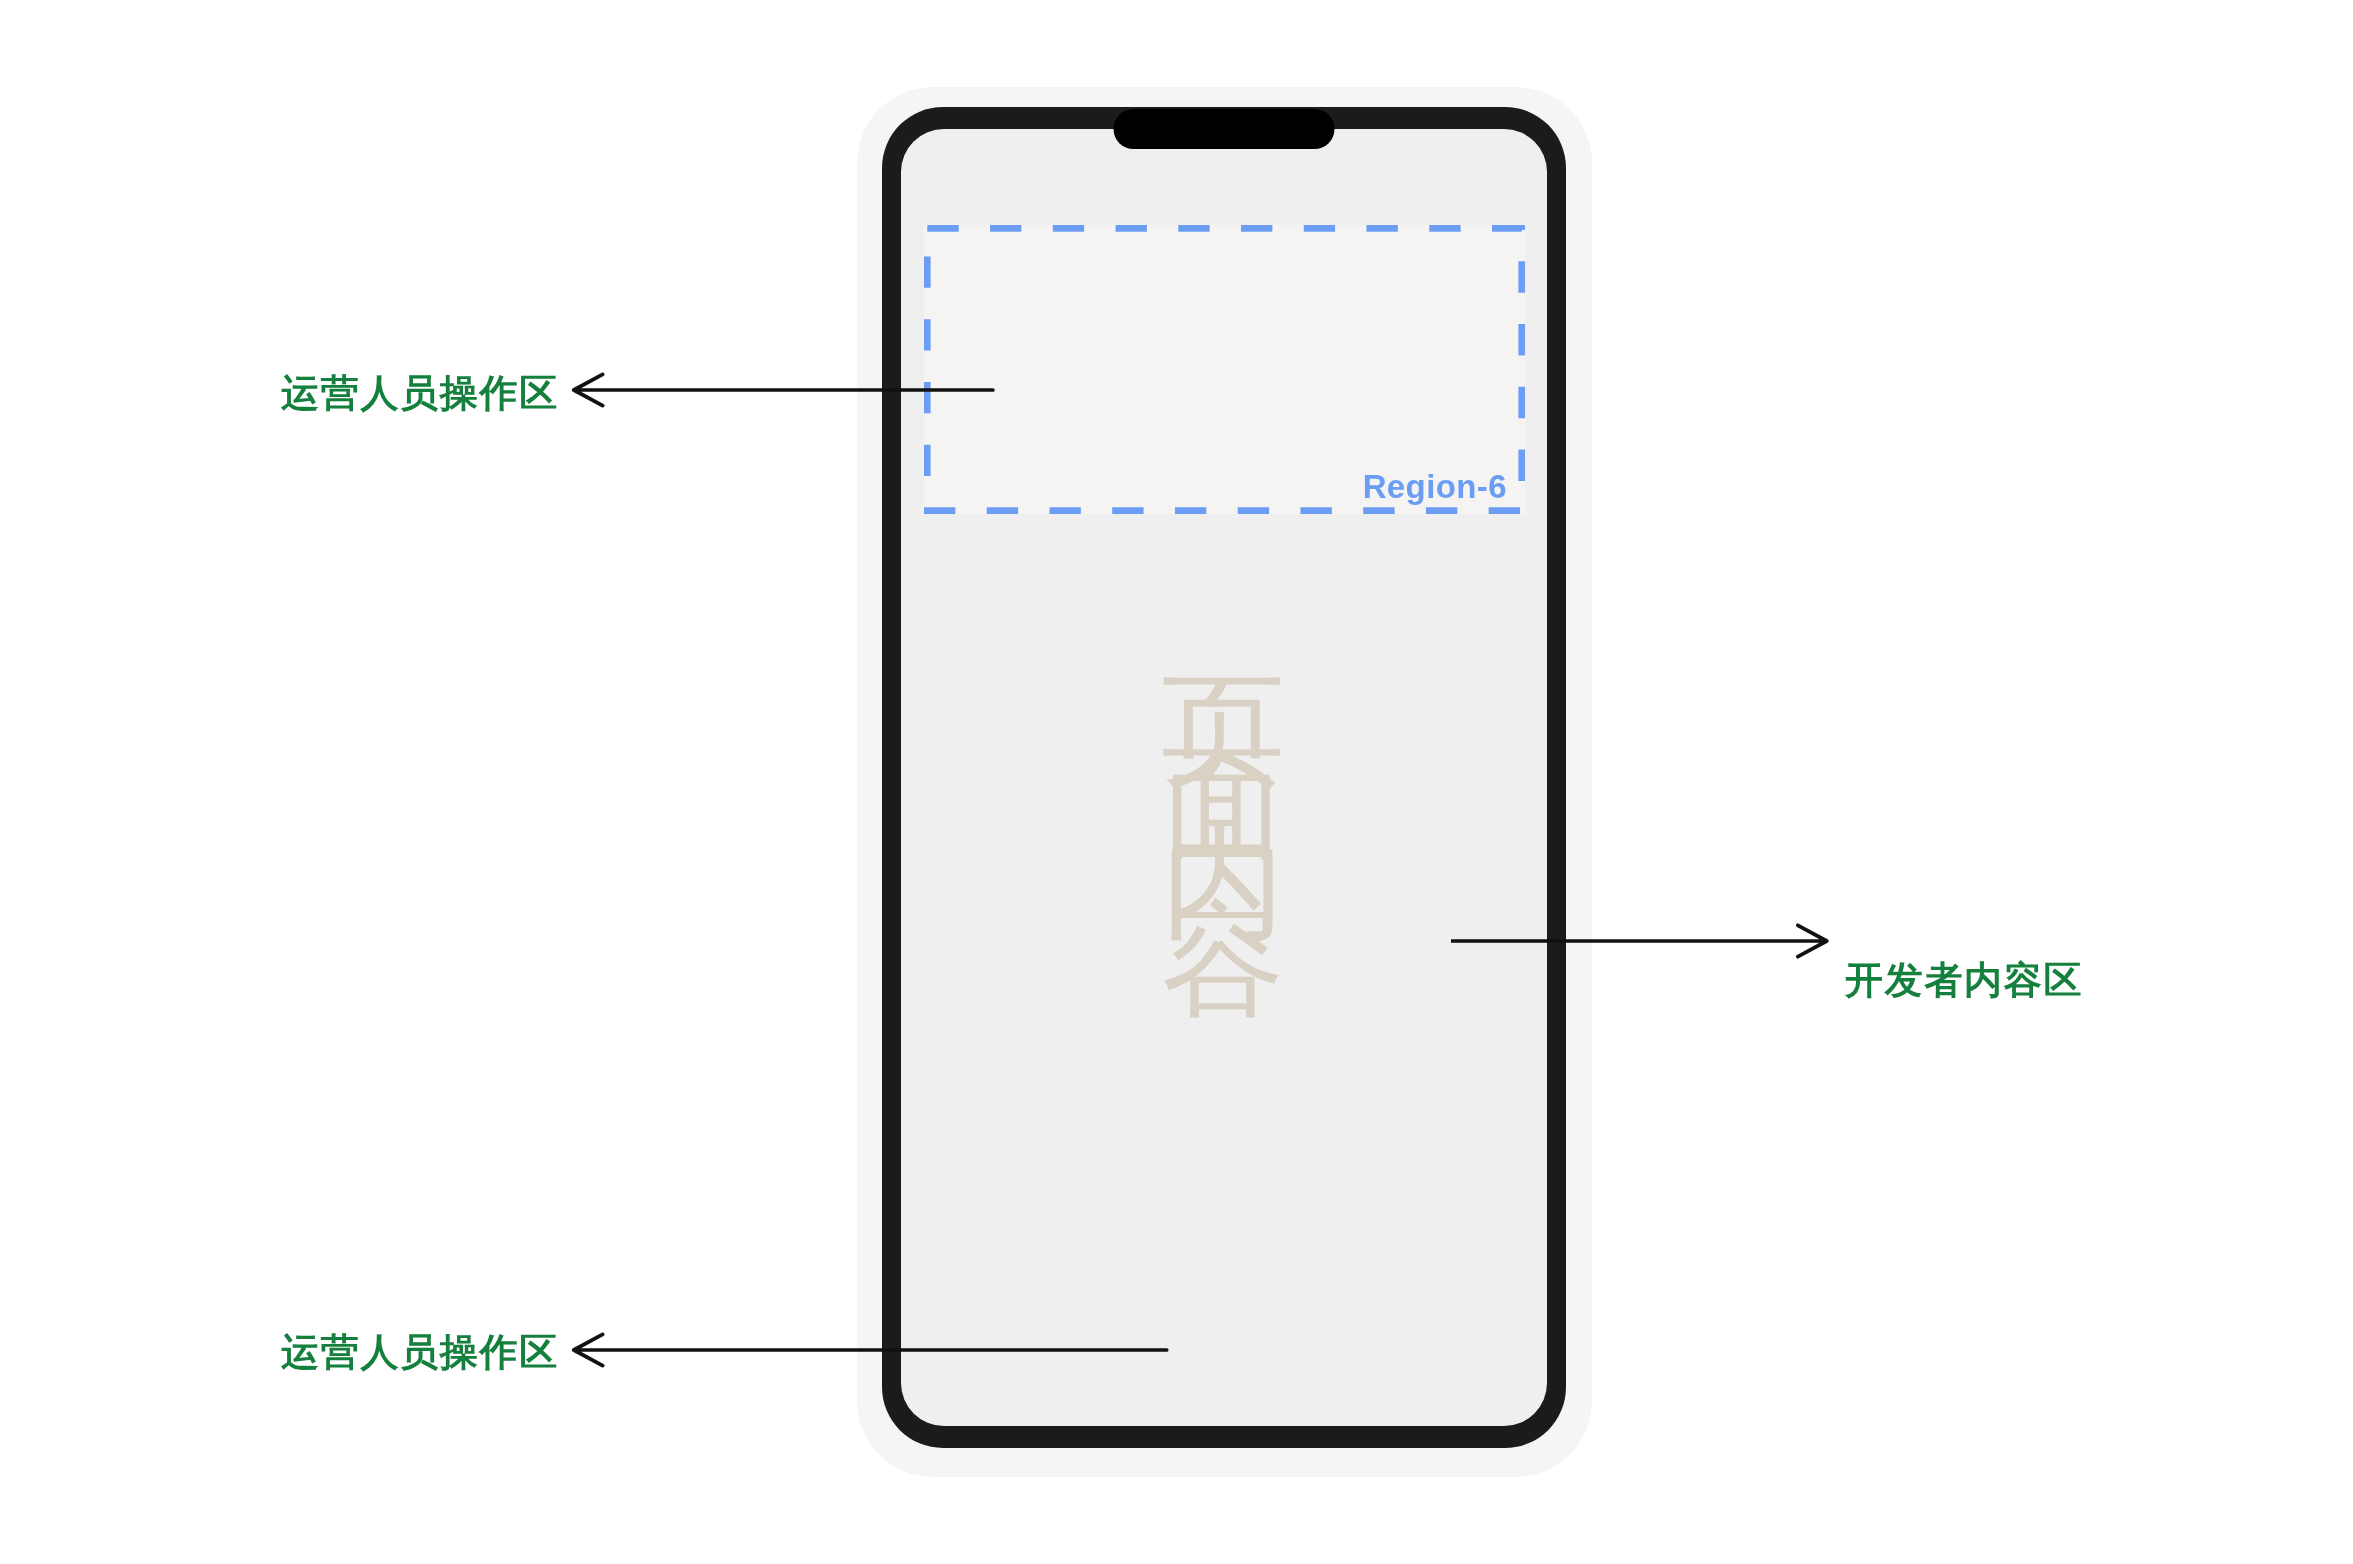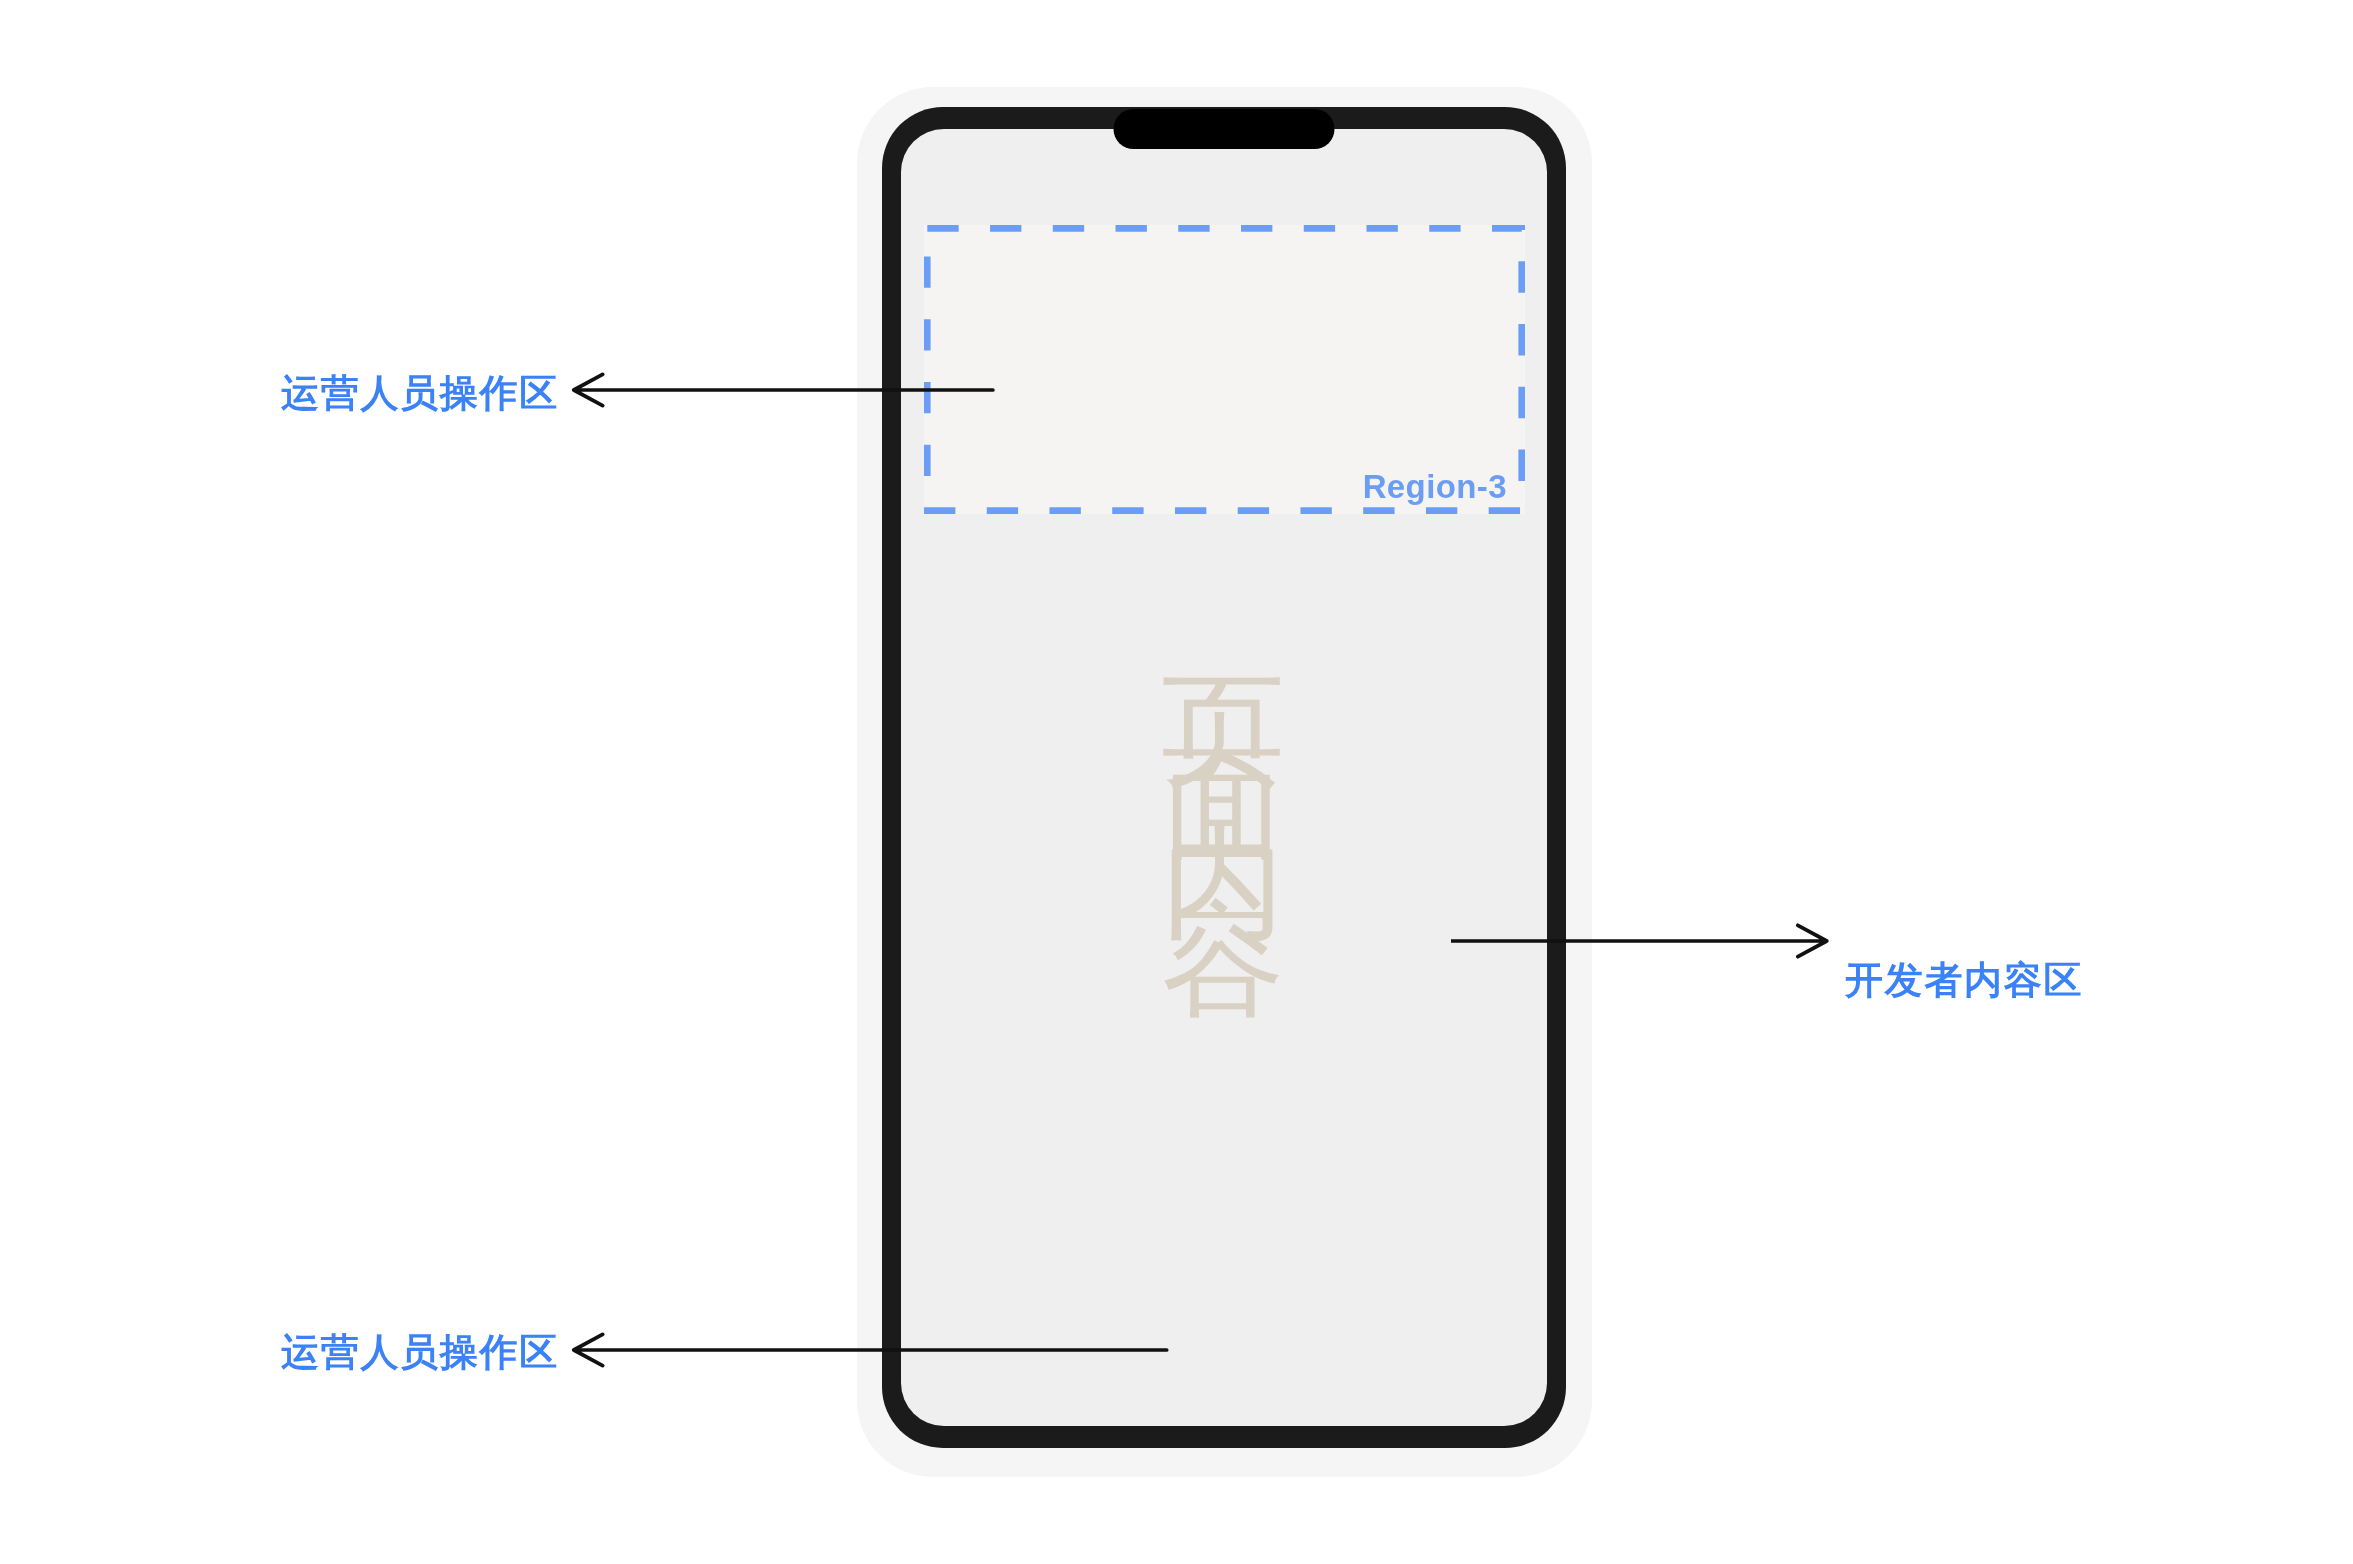--- a/index.html
+++ b/index.html
@@ -56,21 +56,21 @@
     position:absolute;right:18px;bottom:8.3px;
     font-size:33px;font-weight:600;letter-spacing:0.4px;
     color:#6B9DF4;
   }
   #region-1{left:23px;top:96px;width:601px;height:289px;}
   #region-2{left:221px;top:1043px;width:403px;height:231px;}
 
   
   .annotation{
     position:absolute;
-    font-size:38px;font-weight:700;color:#3b82f6;
+    font-size:38px;font-weight:700;color:#15803d;
     letter-spacing:1.7px;white-space:nowrap;
     z-index:10;
   }
   #ann-top-left{left:281px;top:368px;}
   #ann-bottom-left{left:281px;top:1327px;}
   #ann-right{left:1845px;top:919px;margin-top:36px;}
 
   .arrow{position:absolute;z-index:20;}
   #arrow-1{left:568px;top:370px;}
   #arrow-2{left:568px;top:1330px;}
@@ -82,21 +82,21 @@
 <div class="phone-case">
   <div class="phone-bezel">
     <div class="phone-screen">
 
       <div class="content-watermark">页面内容</div>
 
       <div class="op-region" id="region-1">
         <svg width="601" height="289" viewBox="0 0 728 350">
           <rect x="4" y="4" width="720" height="342" fill="none" stroke="#6B9DF4" stroke-width="8" stroke-dasharray="38 38"></rect>
         </svg>
-        <span class="region-tag">Region-3</span>
+        <span class="region-tag">Region-6</span>
       </div>
 
 
     </div>
     <div class="notch"></div>
   </div>
 </div>
 
 <div class="annotation" id="ann-top-left">运营人员操作区</div>
 

